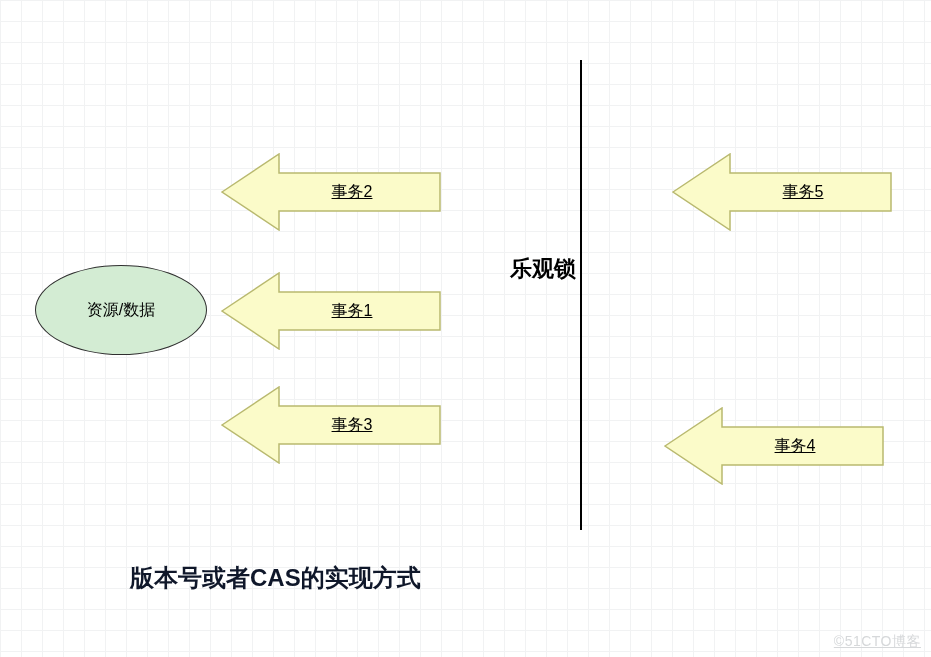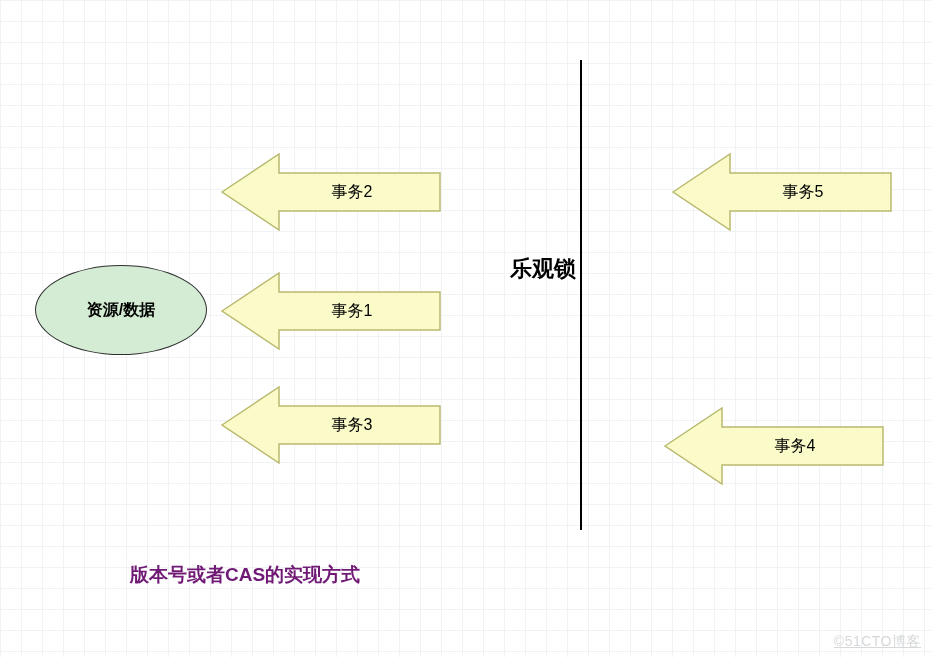--- a/index.html
+++ b/index.html
@@ -30,49 +30,50 @@
   .arrow {
     position: absolute;
   }
   .arrow svg { display: block; }
   .arrow .albl {
     position: absolute;
     left: 0; top: 0; width: 100%; height: 100%;
     display: flex; align-items: center; justify-content: center;
     font-size: 16px; color: #000;
     padding-left: 42px;
+    text-decoration: underline;
   }
   .vline {
     position: absolute;
     width: 0;
     border-left: 2px solid #000;
   }
   .title {
     position: absolute;
     font-size: 22px;
     font-weight: 700;
     color: #000;
   }
   .caption {
     position: absolute;
-    font-size: 19px;
+    font-size: 24px;
     font-weight: 700;
-    color: #701a75;
+    color: #0f172a;
   }
   .watermark {
     position: absolute;
     color: #d6d8da;
     font-size: 14px;
     letter-spacing: 0.5px;
   }
 </style>
 </head>
 <body>
 
-<div class="ellipse" style="left:35px; top:265px; width:172px; height:90px;font-weight:bold;">
+<div class="ellipse" style="left:35px; top:265px; width:172px; height:90px;">
   <span>资源/数据</span>
 </div>
 
 <div class="arrow" style="left:221px; top:153px;">
   <svg width="220" height="78" viewBox="0 0 220 78">
     <path d="M1 39 L58 1 L58 20 L219 20 L219 58 L58 58 L58 77 Z" fill="#fbfbc9" stroke="#b9b96f" stroke-width="1.5"></path>
   </svg>
   <div class="albl">
       <span>事务2</span>
     </div>

